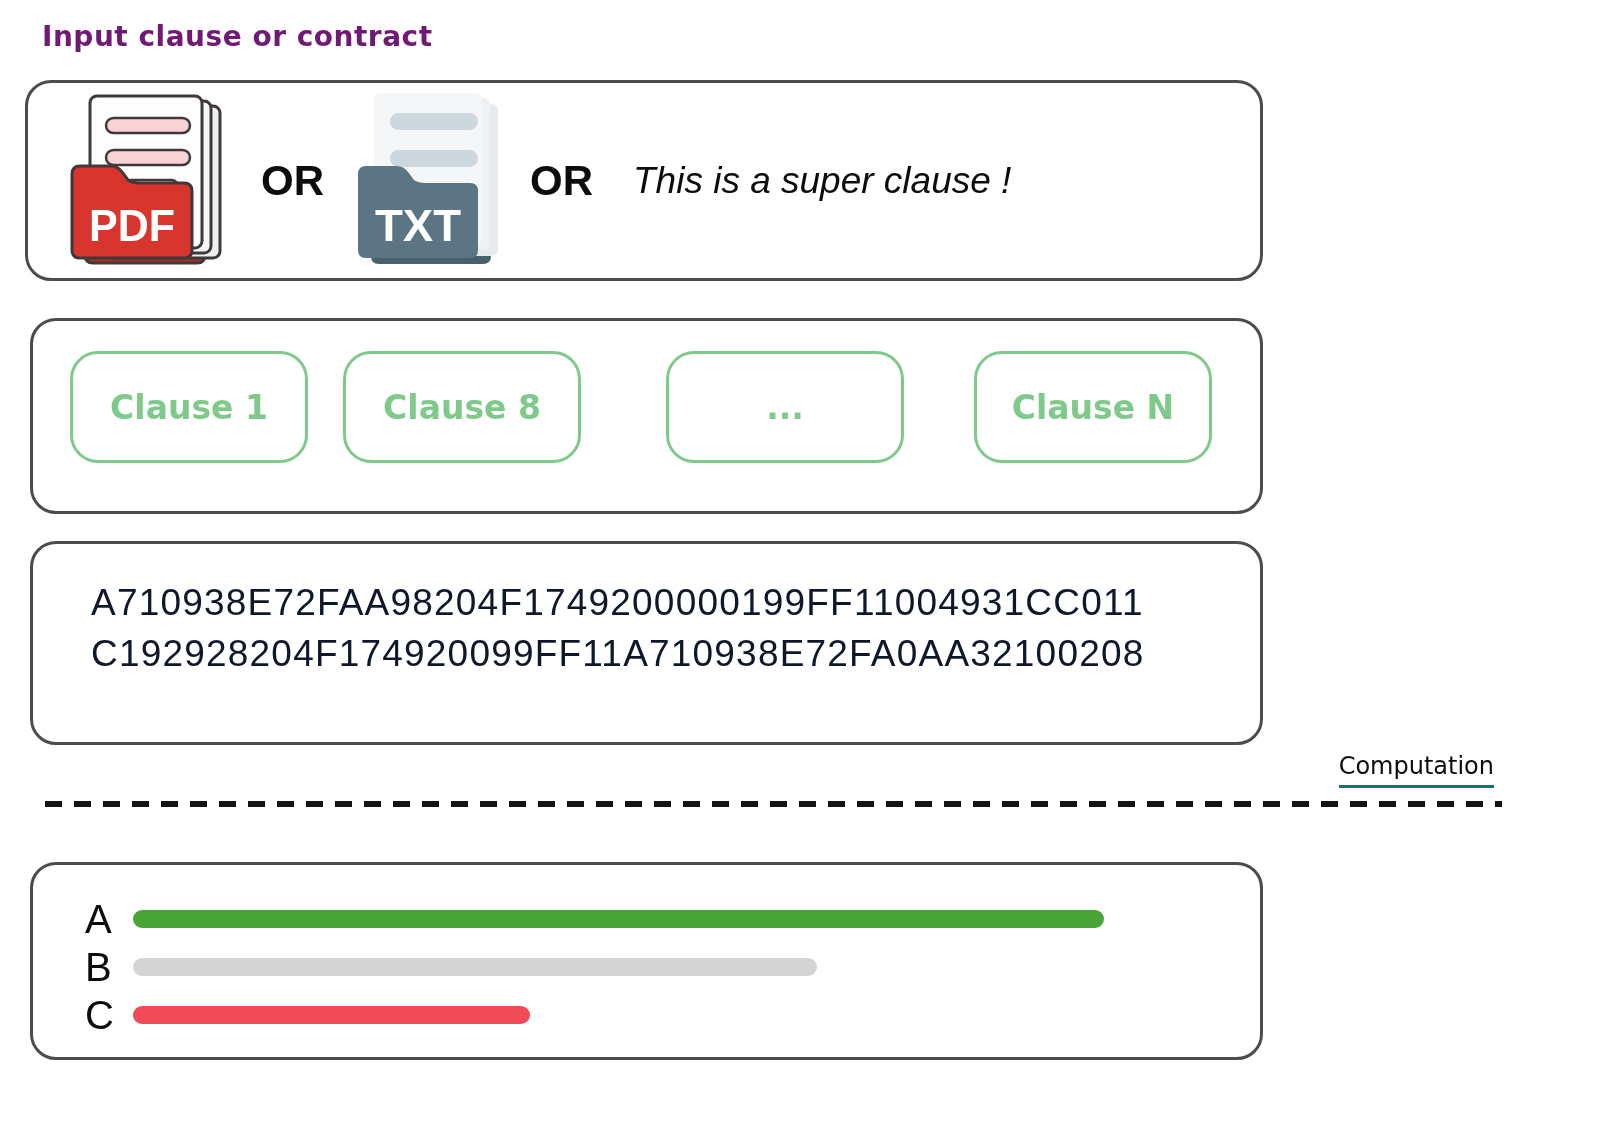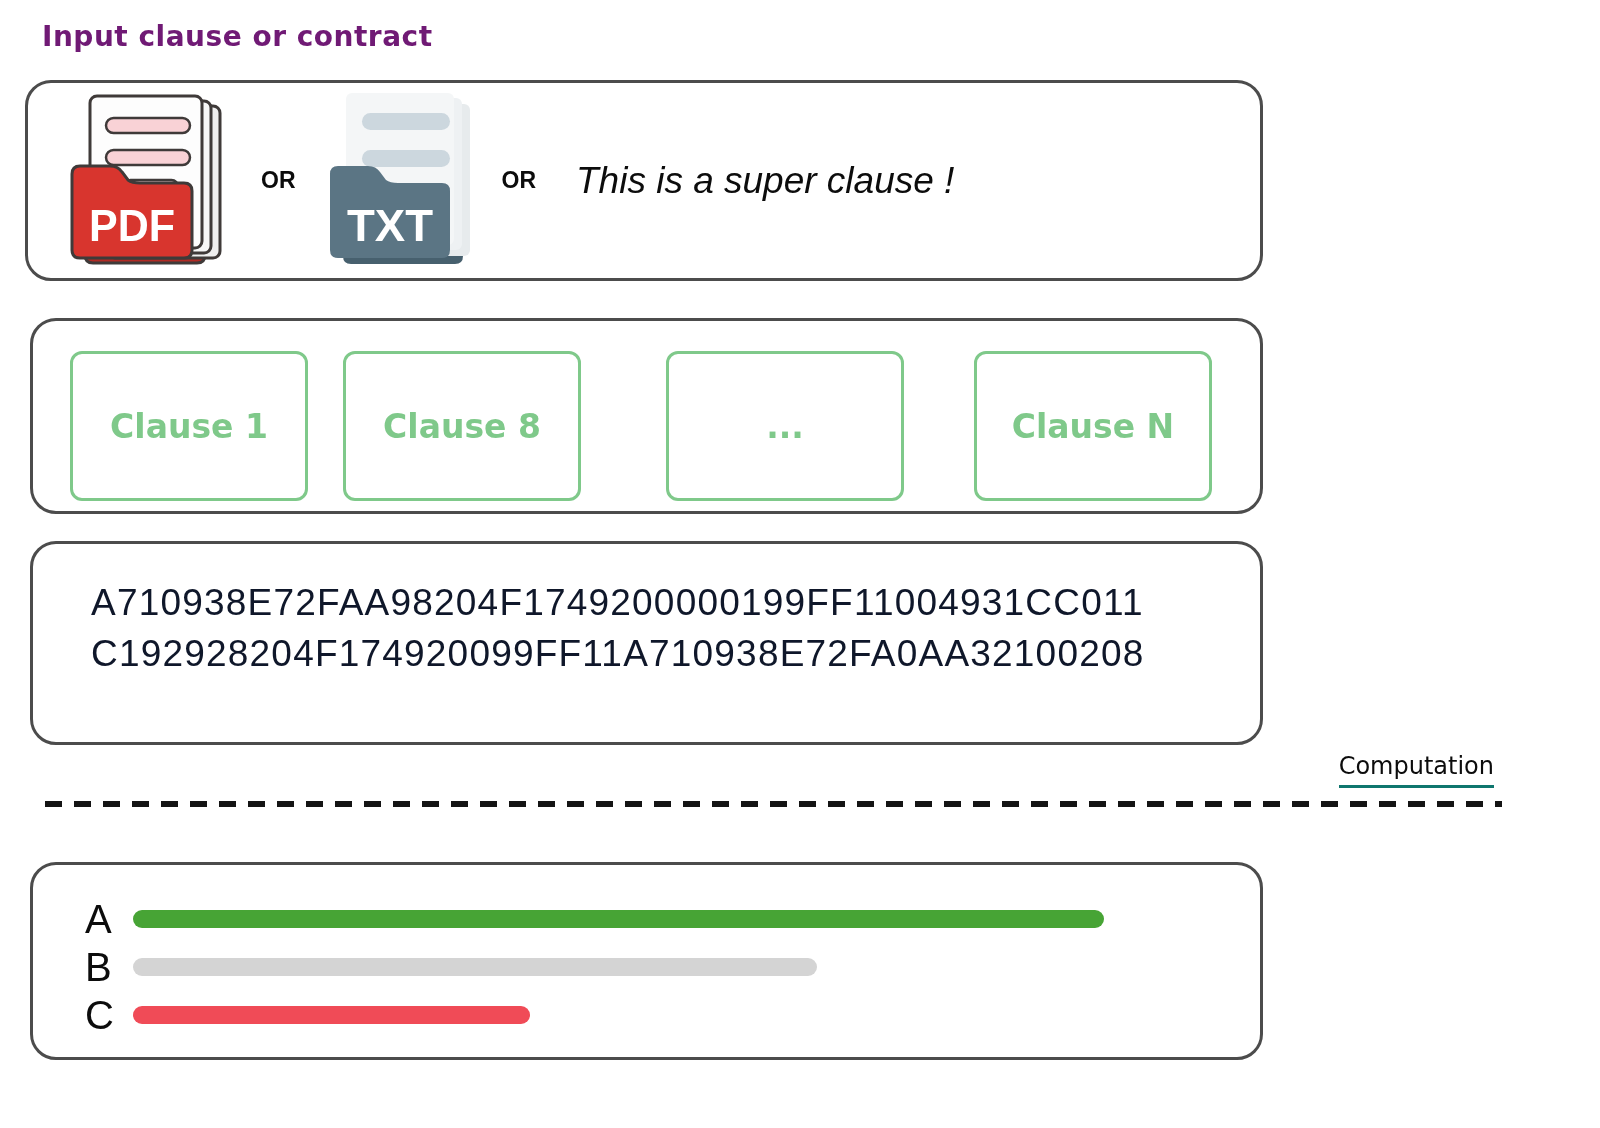--- a/index.html
+++ b/index.html
@@ -12,29 +12,29 @@
     font-family:"DejaVu Sans",sans-serif;font-weight:600;font-size:28px;
     color:#701a75;letter-spacing:0.5px;
   }
   .box{
     position:absolute;box-sizing:border-box;background:#ffffff;
     border:3px solid #4c4c4c;border-radius:26px;
   }
   
   .input-box{left:25px;top:80px;width:1238px;height:201px;display:flex;align-items:center;padding:0 18px 0 34px;}
   .file-icon{flex:0 0 auto;}
-  .or-label{font-family:"Liberation Sans",sans-serif;font-weight:800;font-size:23px;color:#0c0c0c;margin:0 24px;}
+  .or-label{font-family:"Liberation Sans",sans-serif;font-weight:800;font-size:42px;color:#0c0c0c;margin:0 24px;}
   .or-label.second{margin:0 26px 0 22px;}
   .example-text{font-family:"Liberation Sans",sans-serif;font-style:italic;font-weight:400;font-size:37px;color:#0c0c0c;white-space:nowrap;margin-left:14px;}
   .brut-tag{font-family:"Liberation Sans",sans-serif;font-weight:800;font-size:37px;color:#0c0c0c;white-space:nowrap;margin-left:30px;letter-spacing:-0.5px;}
   
   .clauses-box{left:30px;top:318px;width:1233px;height:196px;}
   .clause-chip{
-    position:absolute;top:30px;width:238px;height:150px;box-sizing:border-box;
-    border:3px solid #7fc98a;border-radius:12px;color:#7fc98a;
+    position:absolute;top:30px;width:238px;height:112px;box-sizing:border-box;
+    border:3px solid #7fc98a;border-radius:28px;color:#7fc98a;
     font-family:"DejaVu Sans",sans-serif;font-weight:700;font-size:33px;
     display:flex;align-items:center;justify-content:center;background:#ffffff;
   }
   .clause-chip.c1{left:37px;} .clause-chip.c2{left:310px;}
   .clause-chip.c3{left:633px;} .clause-chip.c4{left:933px;margin-left:8px;}
   
   .encoding-box{left:30px;top:541px;width:1233px;height:204px;padding:33px 0 0 58px;}
   .hex-line{
     font-family:"Liberation Sans",sans-serif;font-size:37px;line-height:51px;
     color:#0f172a;letter-spacing:1.2px;white-space:nowrap;

